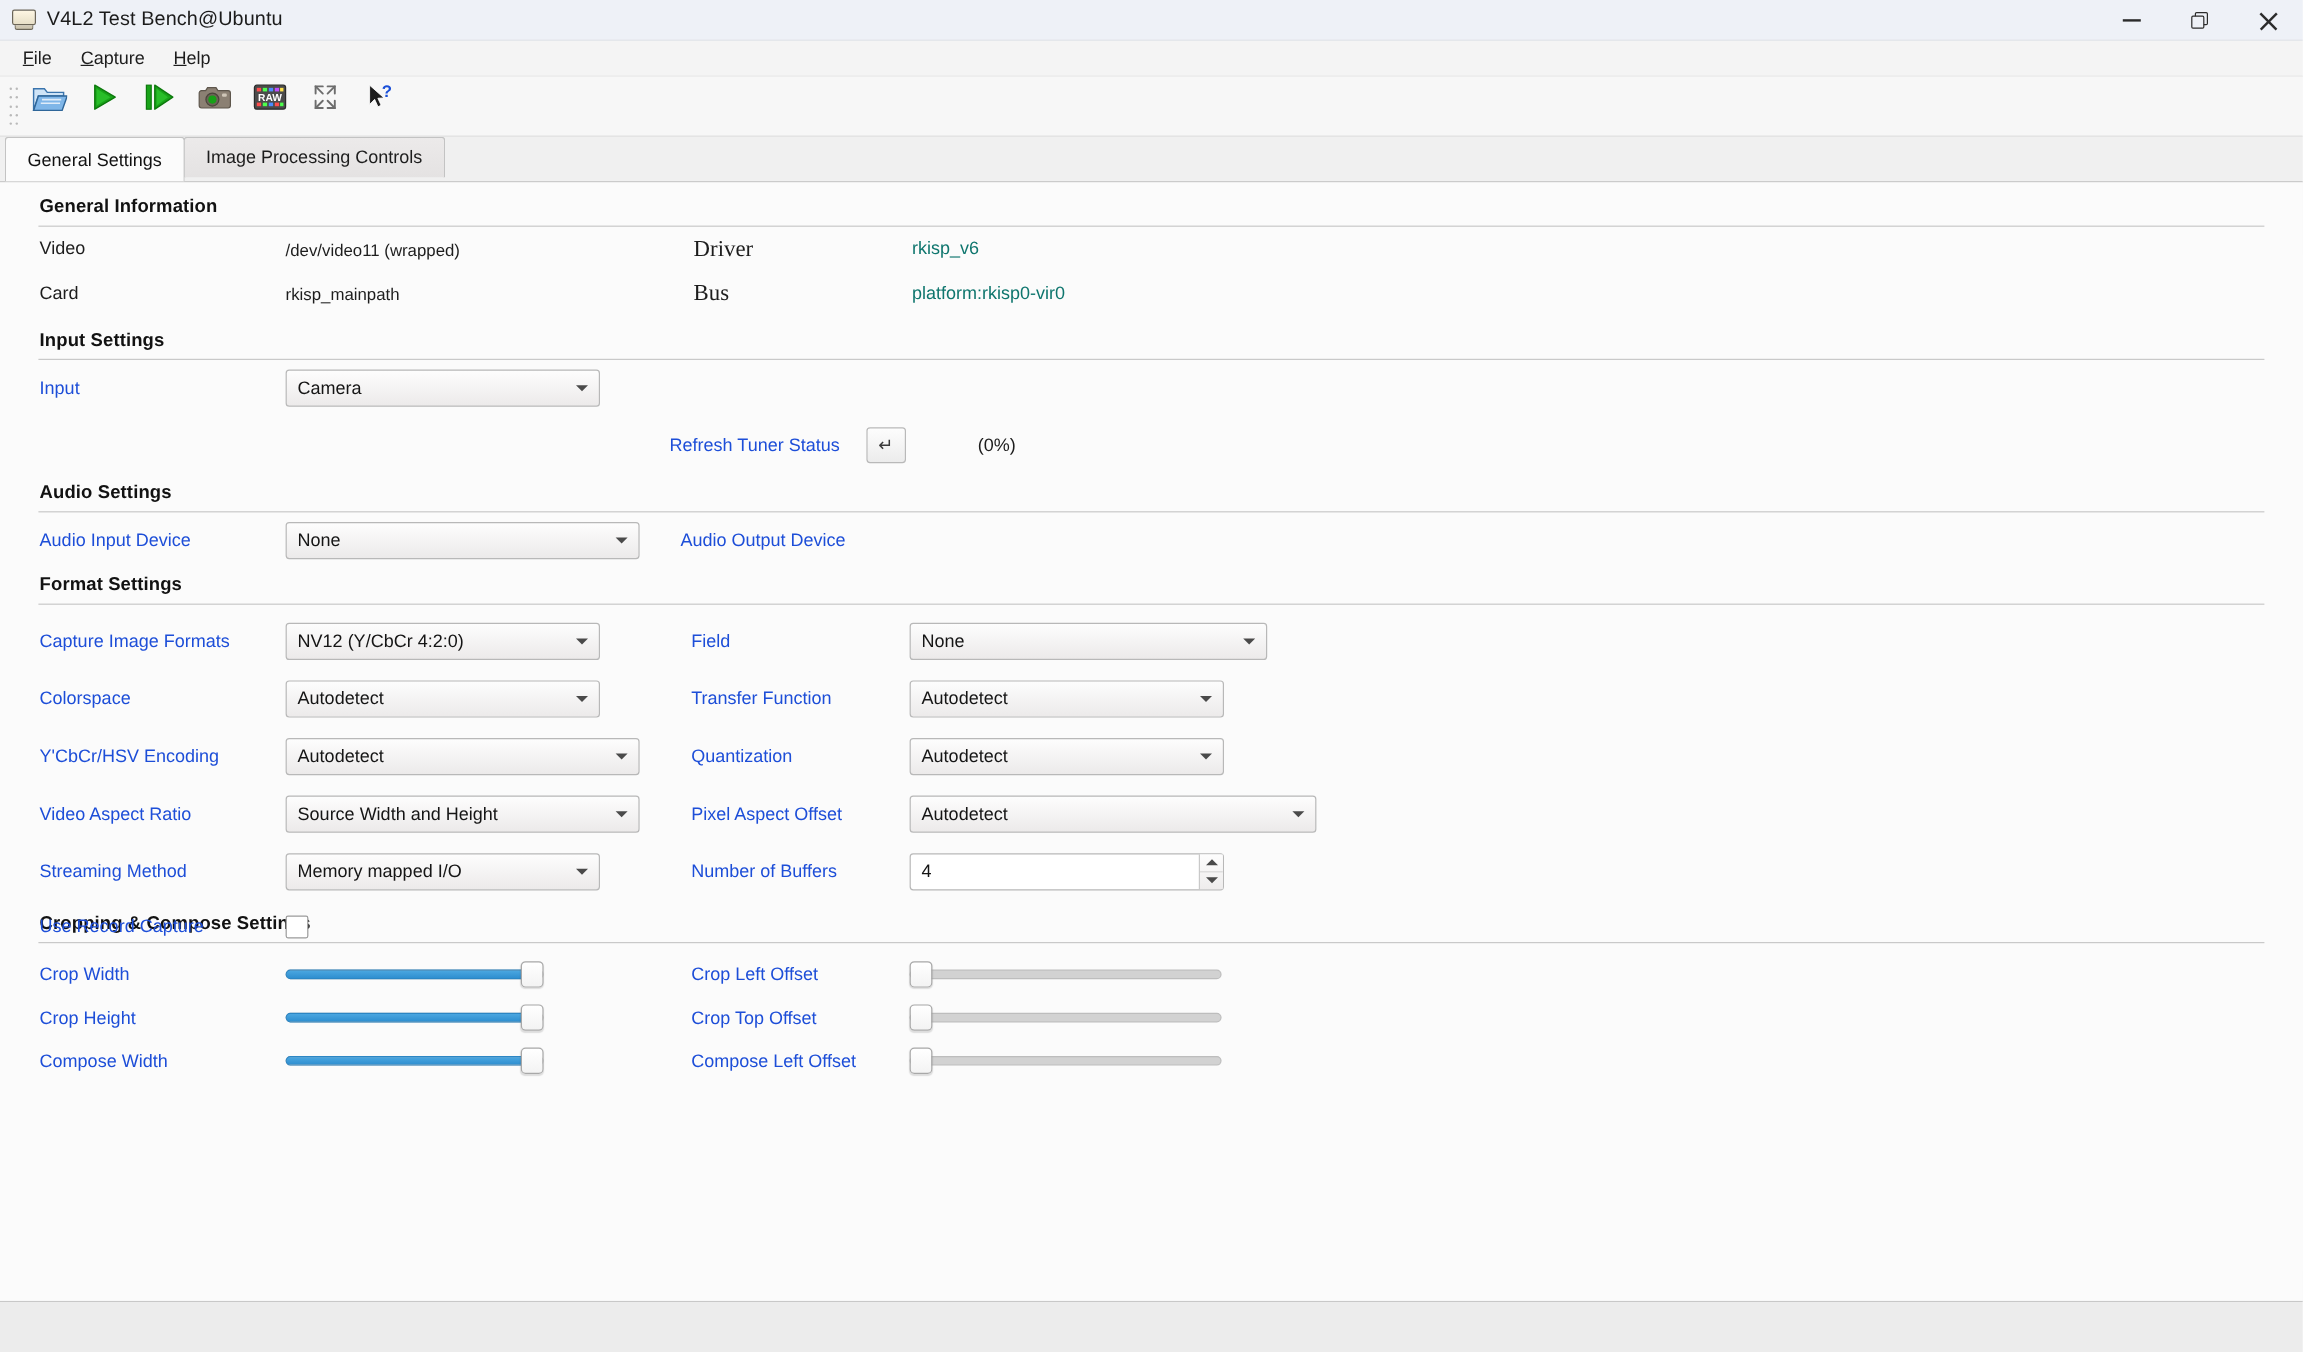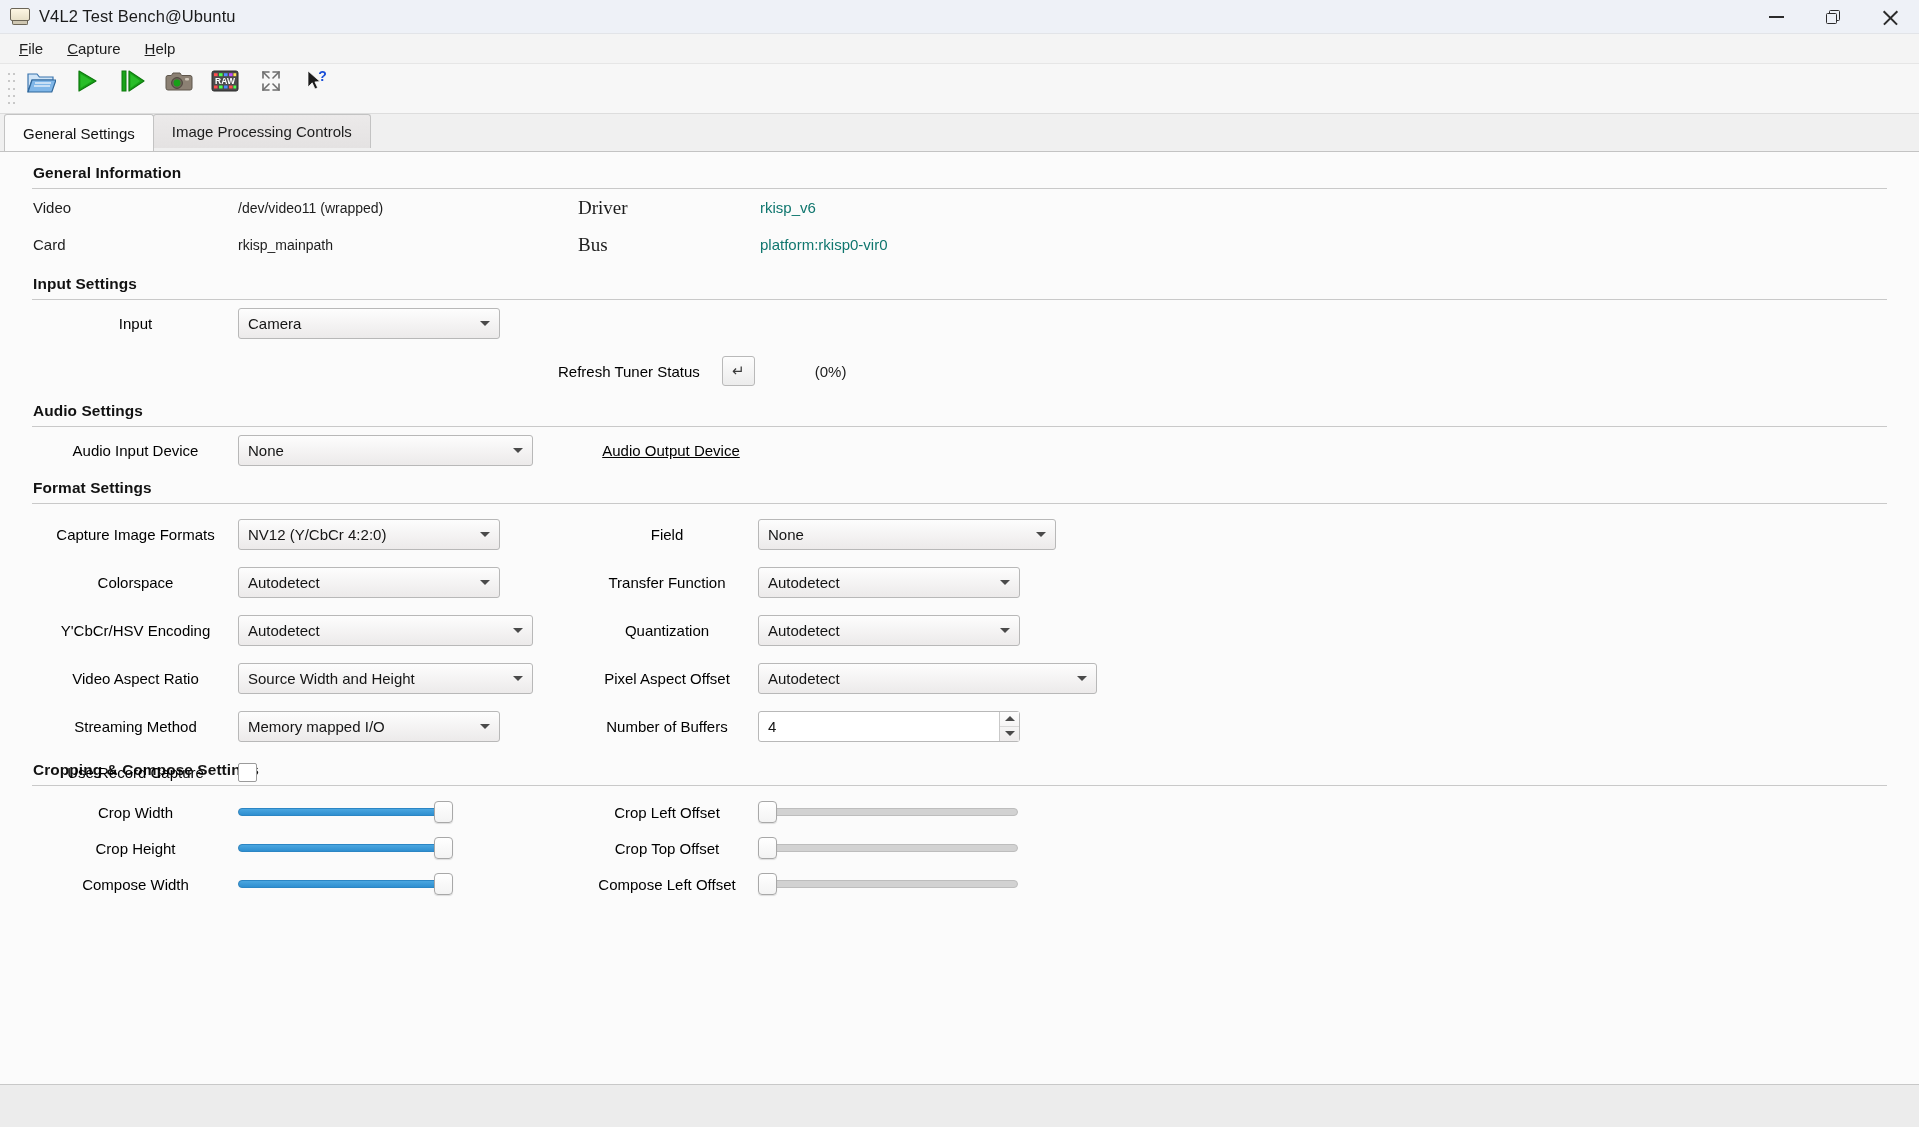--- a/index.html
+++ b/index.html
@@ -96,21 +96,21 @@
   .content { flex: 1; background: #fbfbfb; position: relative; overflow: hidden; padding-top: 12px; }
   .statusbar { height: 43px; min-height: 43px; background: #ececec; border-top: 1px solid #c8c8c8; }
 
   .section-title {
     font-size: 15.4px; font-weight: bold; color: #121212;
     margin-left: 33px; margin-bottom: 6px; letter-spacing: .1px;
   }
   .hr { height: 1px; background: #c9c9c9; margin: 0 32px 0 32px; }
 
   .row { display: flex; align-items: center; height: 37px; }
-  .lbl { font-size: 15px; color: #000000; white-space: nowrap; text-align: center; }
+  .lbl { font-size: 15px; color: #1d4ed8; white-space: nowrap; }
   .val { font-size: 15px; color: #1d1d1d; white-space: nowrap; }
 
   
   .info-row { display: flex; align-items: center; height: 37px; padding-left: 33px; }
   .info-k { width: 205px; font-size: 15px; color: #1d1d1d; }
   .info-v { width: 340px; font-size: 14px; color: #1d1d1d; }
   .info-k2 { width: 182px; font-size: 19px; color: #1d1d1d; font-family: Liberation Serif, serif; }
   .info-v2 { font-size: 15px; color: #0f766e; }
 
   
@@ -360,21 +360,21 @@
 
     <div class="section-title" style="margin-top:6px">Audio Settings</div>
     <div class="hr"></div>
 
     <div class="row" style="padding-left:33px; height:46px;">
       <div class="lbl" style="width:205px">Audio Input Device</div>
       <div class="combo" style="width:295px">
         <span>None</span>
         <span class="arrow"></span>
       </div>
-      <div class="lbl" style="width:182px; margin-left:47px;text-decoration:underline;">Audio Output Device</div>
+      <div class="lbl" style="width:182px; margin-left:34px;">Audio Output Device</div>
     </div>
 
     <div class="section-title" style="margin-top:6px">Format Settings</div>
     <div class="hr"></div>
 
     <div style="position:relative; height:255px;">
 
       <div style="position:absolute; left:33px; top:6px;">
         <div class="row" style="height:48px">
           <div class="lbl" style="width:205px">Capture Image Formats</div>

